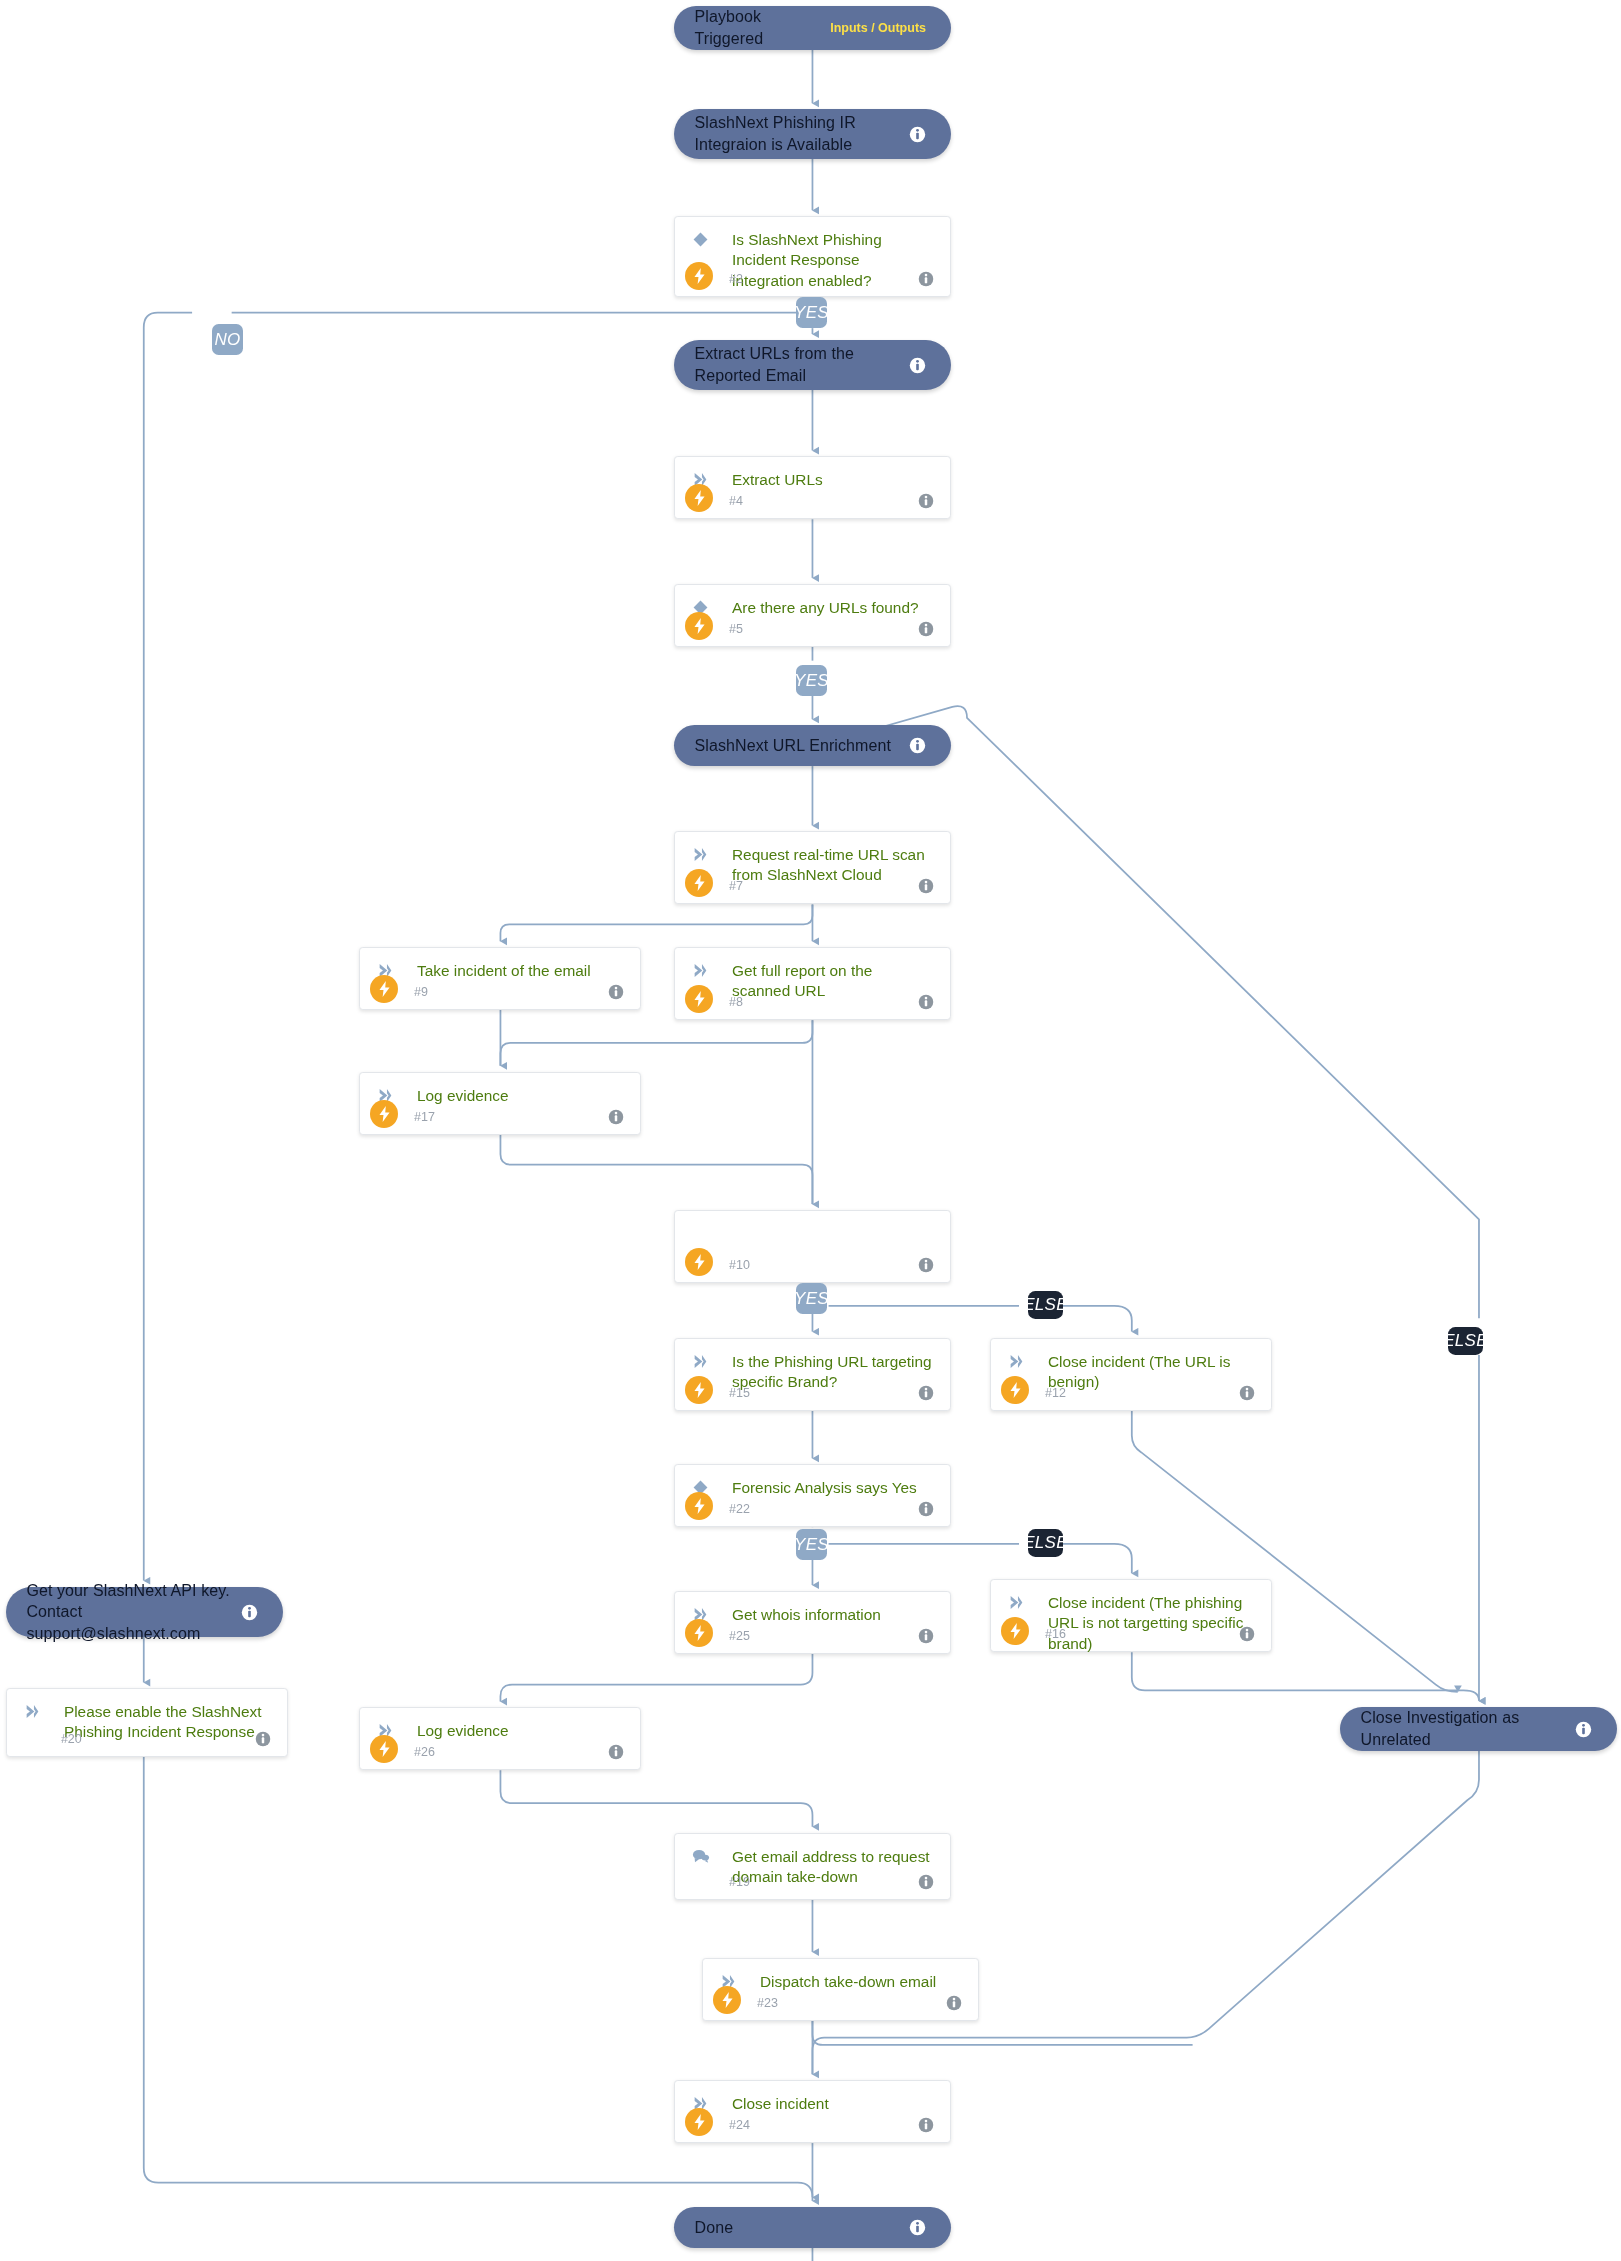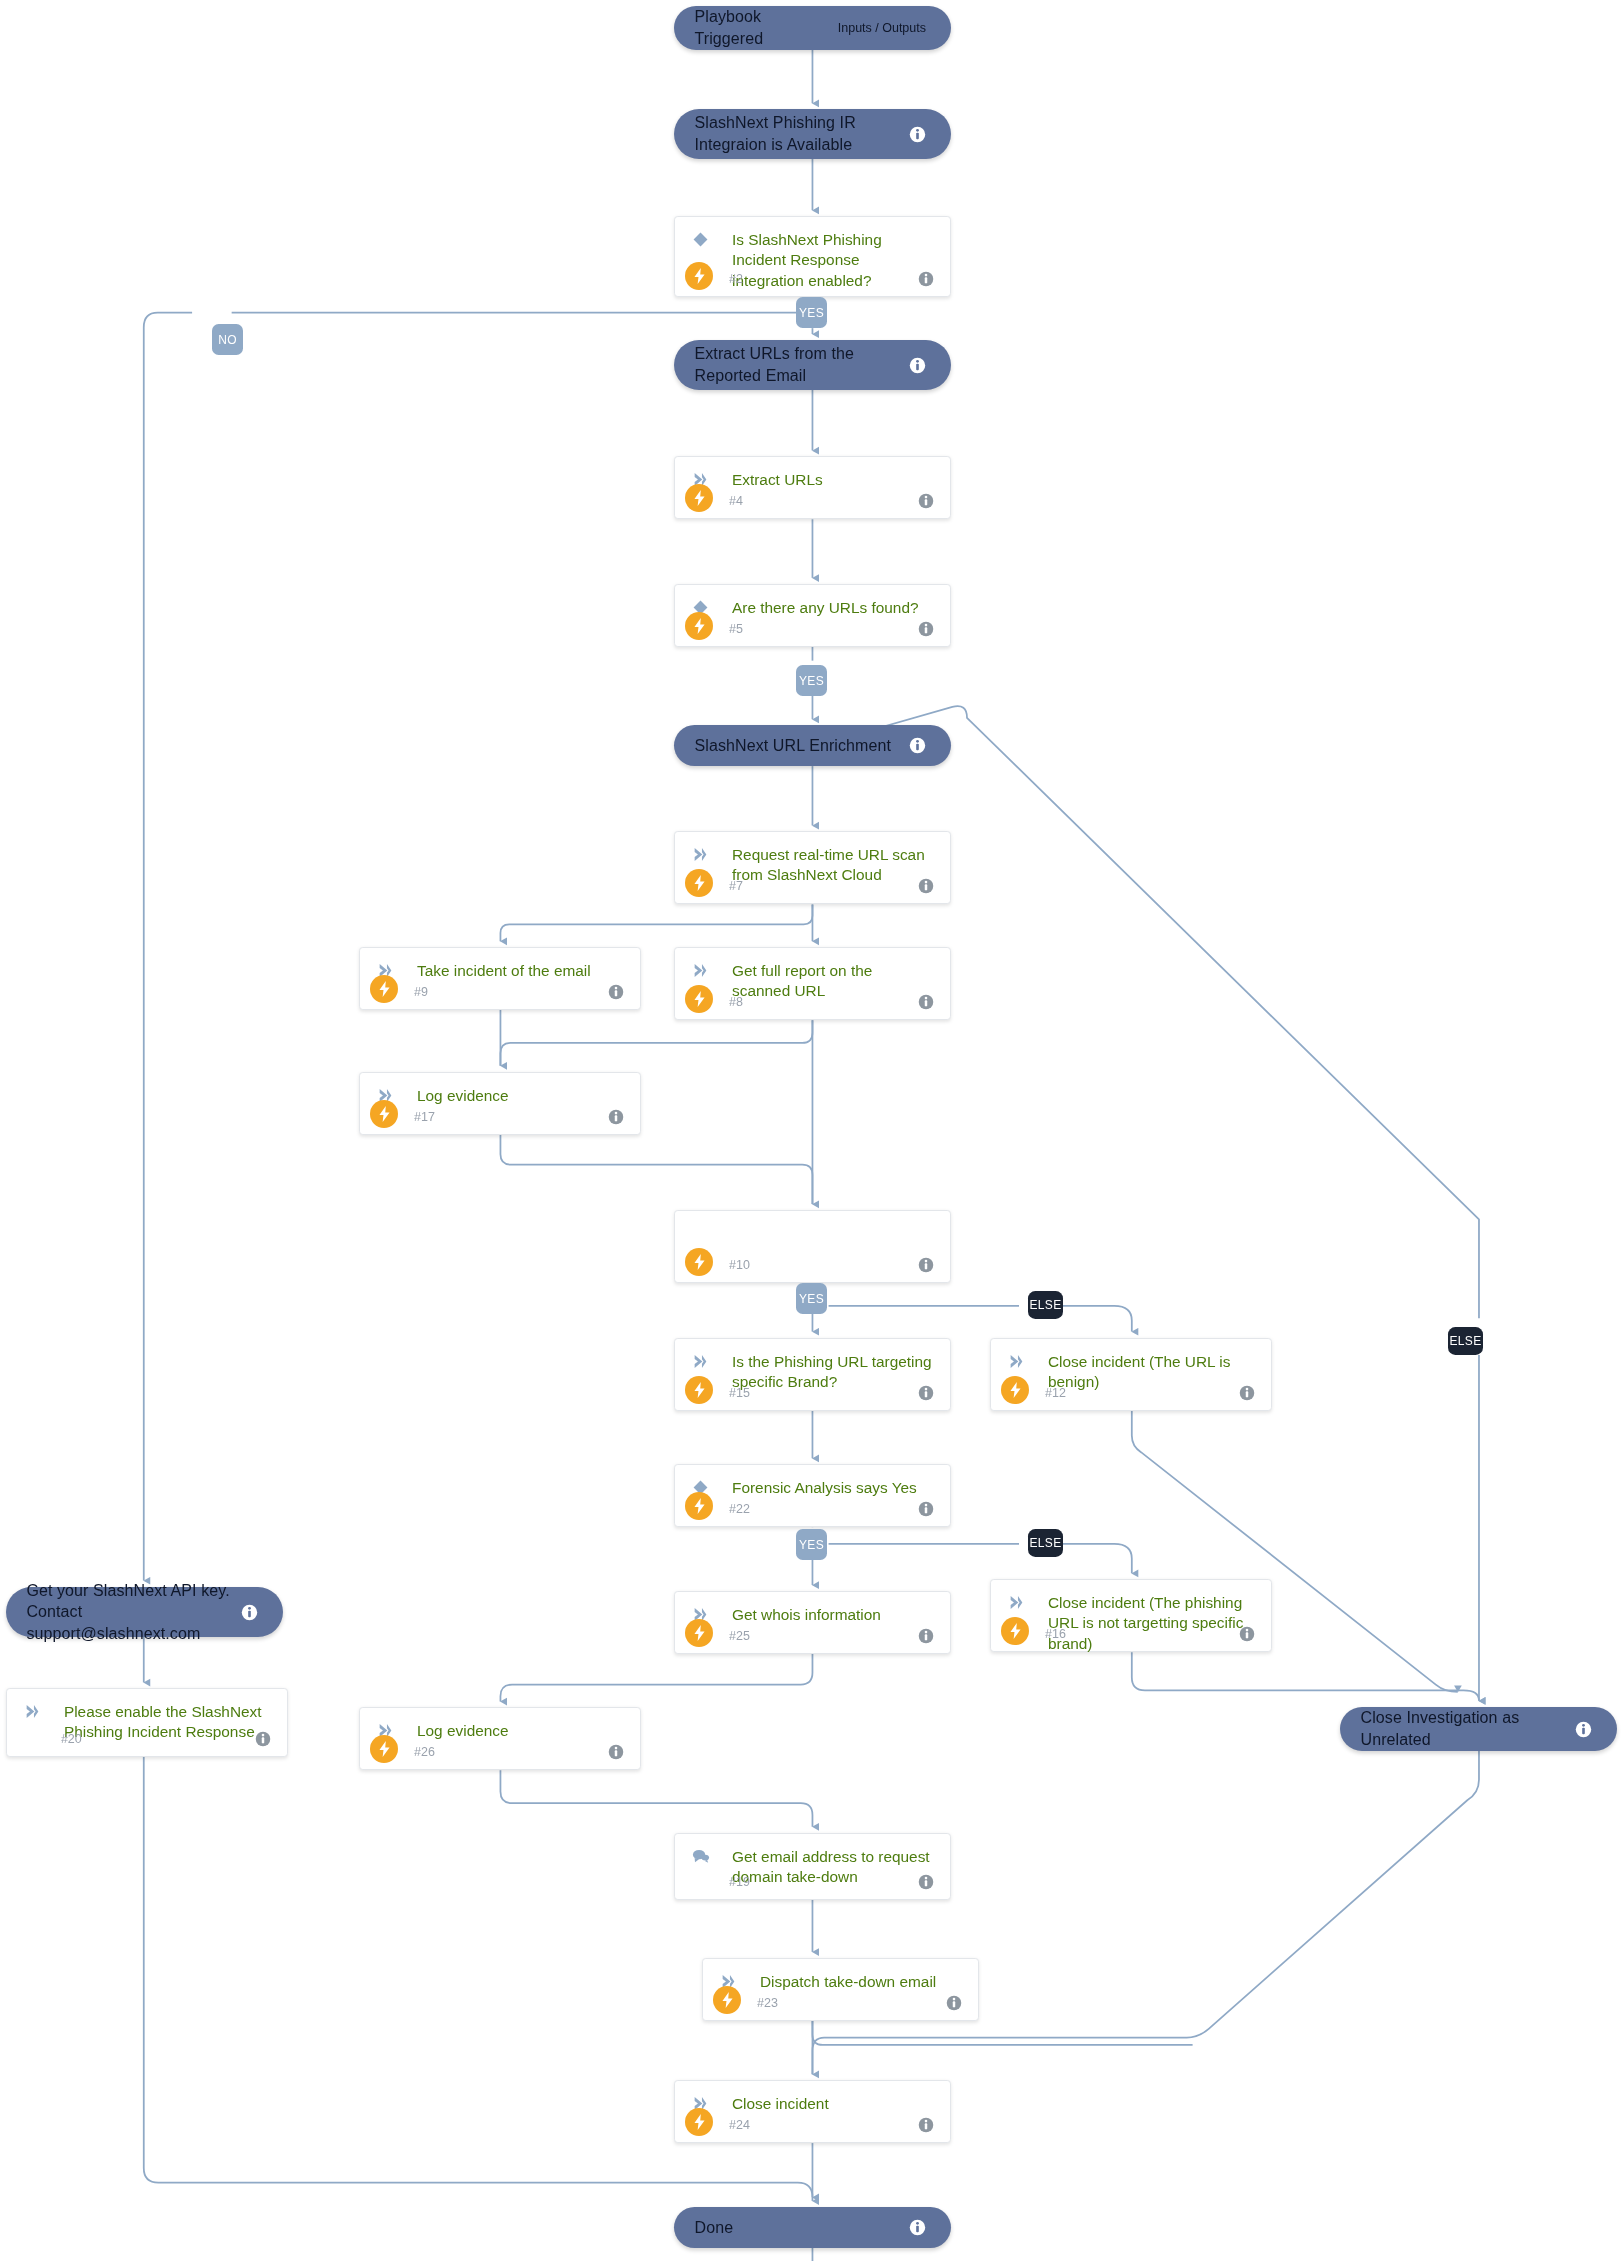--- a/index.html
+++ b/index.html
@@ -4,42 +4,42 @@
 <style>
   html,body{margin:0;padding:0;background:#ffffff;}
   body{font-family:"Liberation Sans",sans-serif;}
   #canvas{position:relative;width:1622px;height:2261px;overflow:hidden;background:#fff;}
   svg#wires{position:absolute;left:0;top:0;width:1622px;height:2261px;pointer-events:none;}
 
   
   .pill{position:absolute;background:#5e719b;border-radius:29px;box-shadow:0 2.2px 4.4px rgba(0,0,0,.18);
         display:flex;align-items:center;box-sizing:border-box;padding:0 25px 0 20.5px;z-index:5;}
   .pill .ptitle{color:#0f172a;font-size:16px;line-height:1.35;flex:1;letter-spacing:0.1px;}
-  .pill .pio{color:#0f172a;font-size:12.5px;margin-left:7.3px;white-space:nowrap;}
+  .pill .pio{color:#fde047;font-size:12.5px;margin-left:7.3px;white-space:nowrap;font-weight:bold;}
 
   
   .card{position:absolute;background:#ffffff;border:0.7px solid #e3e6ea;border-radius:3.7px;
         box-shadow:0 1.5px 3.7px rgba(0,0,0,.10);box-sizing:border-box;z-index:5;}
   .card .crow{display:flex;align-items:flex-start;padding:13px 16px 0 16px;}
   .card .ctitle{font-size:15.4px;color:#4d7c0f;line-height:1.32;margin-left:22px;flex:1;}
   .card .cfoot{position:absolute;left:0;right:0;bottom:9.5px;display:flex;align-items:center;padding:0 16px;}
   .card .cnum{font-size:12.5px;color:#9aa2ad;margin-left:38px;}
   .card .cspacer{flex:1;}
 
   
   .tico{width:19px;height:19px;flex:none;display:block;}
   .bolt{position:absolute;left:10.3px;bottom:5.9px;width:28px;height:28px;border-radius:50%;
         background:#f5a623;display:flex;align-items:center;justify-content:center;z-index:6;}
   .bolt svg{width:13px;height:16px;display:block;}
   .info{width:16px;height:16px;flex:none;}
   .info-w{width:17px;height:17px;flex:none;}
 
   
   .badge{position:absolute;display:flex;align-items:center;justify-content:center;
-         font-size:12px;letter-spacing:0.3px;z-index:7;box-sizing:border-box;}
+         font-size:17px;letter-spacing:0.3px;z-index:7;box-sizing:border-box;font-style:italic;}
   .badge.yes,.badge.no{background:#8fa9c6;color:#fff;border-radius:6.6px;width:31px;height:31px;}
   .badge.elsebadge{background:#1b2433;color:#fff;border-radius:7.3px;width:35px;height:28px;}
 </style>
 </head>
 <body>
 
 <div id="canvas">
 
   <svg id="wires" viewBox="0 0 2214 3087">
     <defs>

